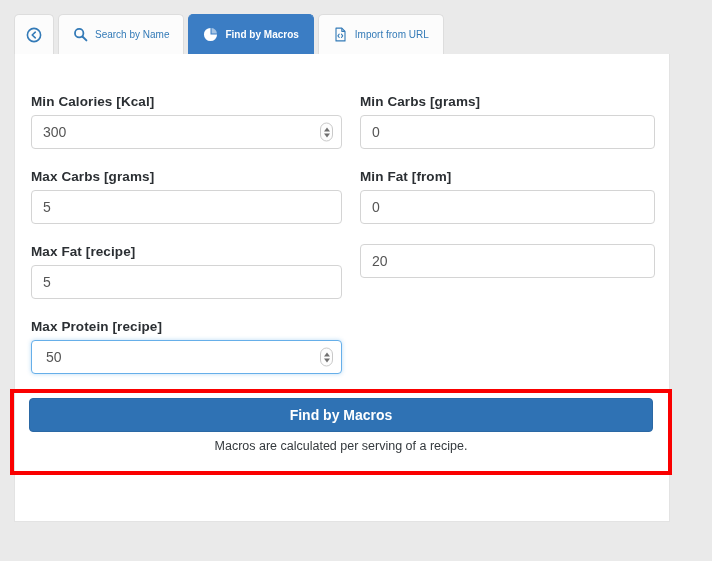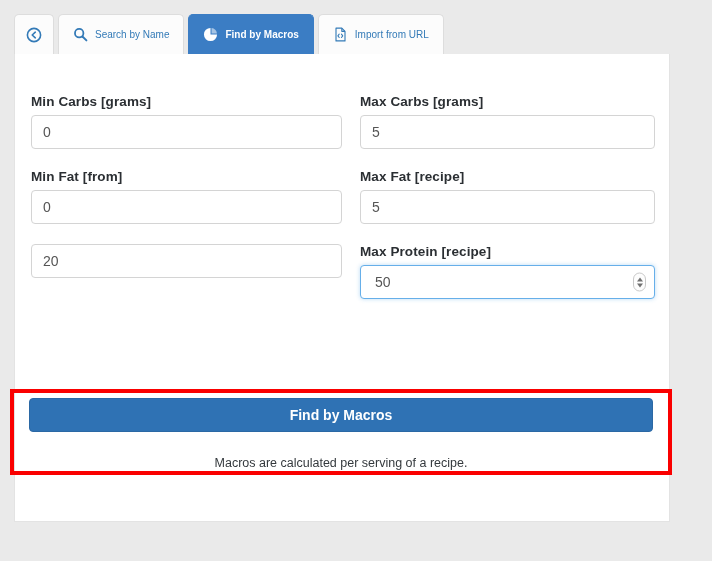--- a/index.html
+++ b/index.html
@@ -164,21 +164,21 @@
     font-size: 14px;
     font-weight: bold;
     cursor: pointer;
     padding: 0;
   }
   .helper-text {
     display: block;
     text-align: center;
     font-size: 12.5px;
     color: #34393d;
-    margin-top: 24px;
+    margin-top: 7px;
   }
 </style>
 </head>
 <body>
 
 <div id="app">
 
   <div class="tabs" id="tab-bar">
       <div class="tab icon-only">
         <span class="ico">
@@ -215,20 +215,27 @@
             <path d="M9.0 7.6 L10.4 9.4 L9.0 11.2" fill="none" stroke="#337ab7" stroke-width="1.1" stroke-linecap="round" stroke-linejoin="round"></path>
           </svg>
         </span>
         <span>Import from URL</span>
       </div>
     </div>
 
   <div class="card">
     <div class="form-grid" id="form-grid">
         <div class="field">
+          <label class="field-label">Min Calories [Kcal]</label>
+          <div class="input-wrap"><input type="text" class="text-input" value="300" style=""><div class="spinner">
+              <span class="arw up"></span>
+              <span class="arw down"></span>
+            </div></div>
+        </div>
+        <div class="field">
           <label class="field-label">Min Carbs [grams]</label>
           <div class="input-wrap"><input type="text" class="text-input" value="0" style=""></div>
         </div>
         <div class="field">
           <label class="field-label">Max Carbs [grams]</label>
           <div class="input-wrap"><input type="text" class="text-input" value="5" style=""></div>
         </div>
         <div class="field">
           <label class="field-label">Min Fat [from]</label>
           <div class="input-wrap"><input type="text" class="text-input" value="0" style=""></div>

